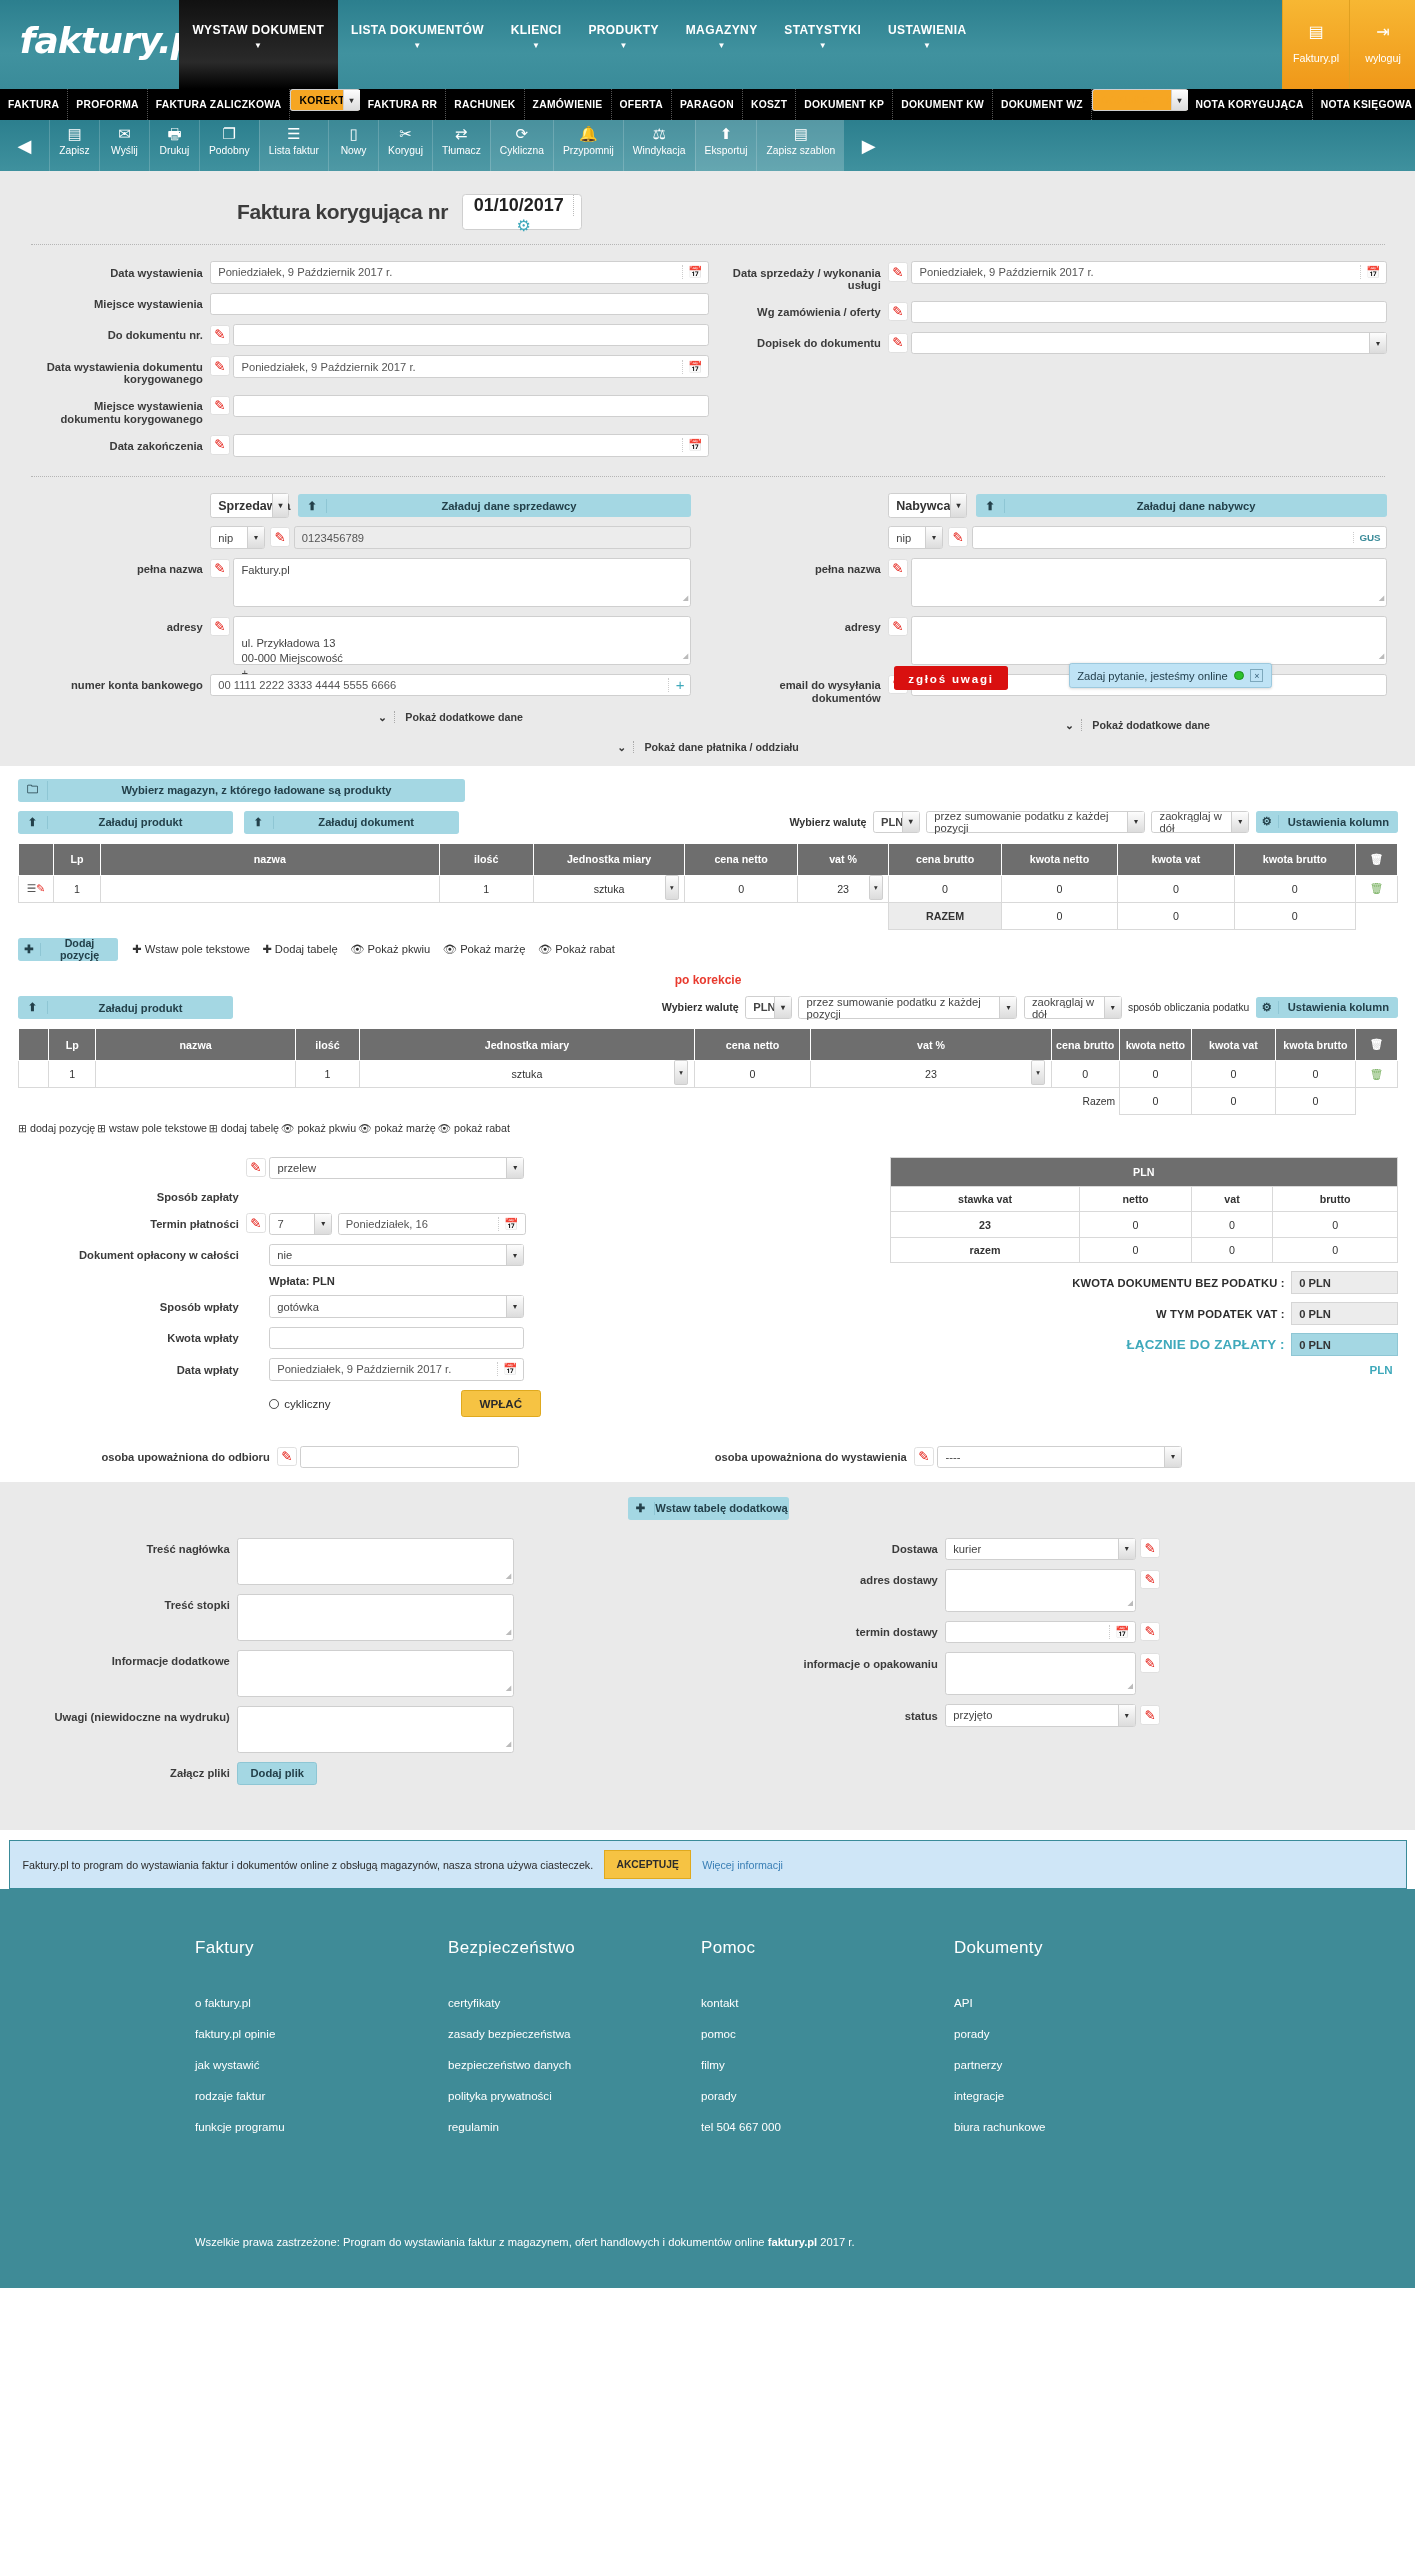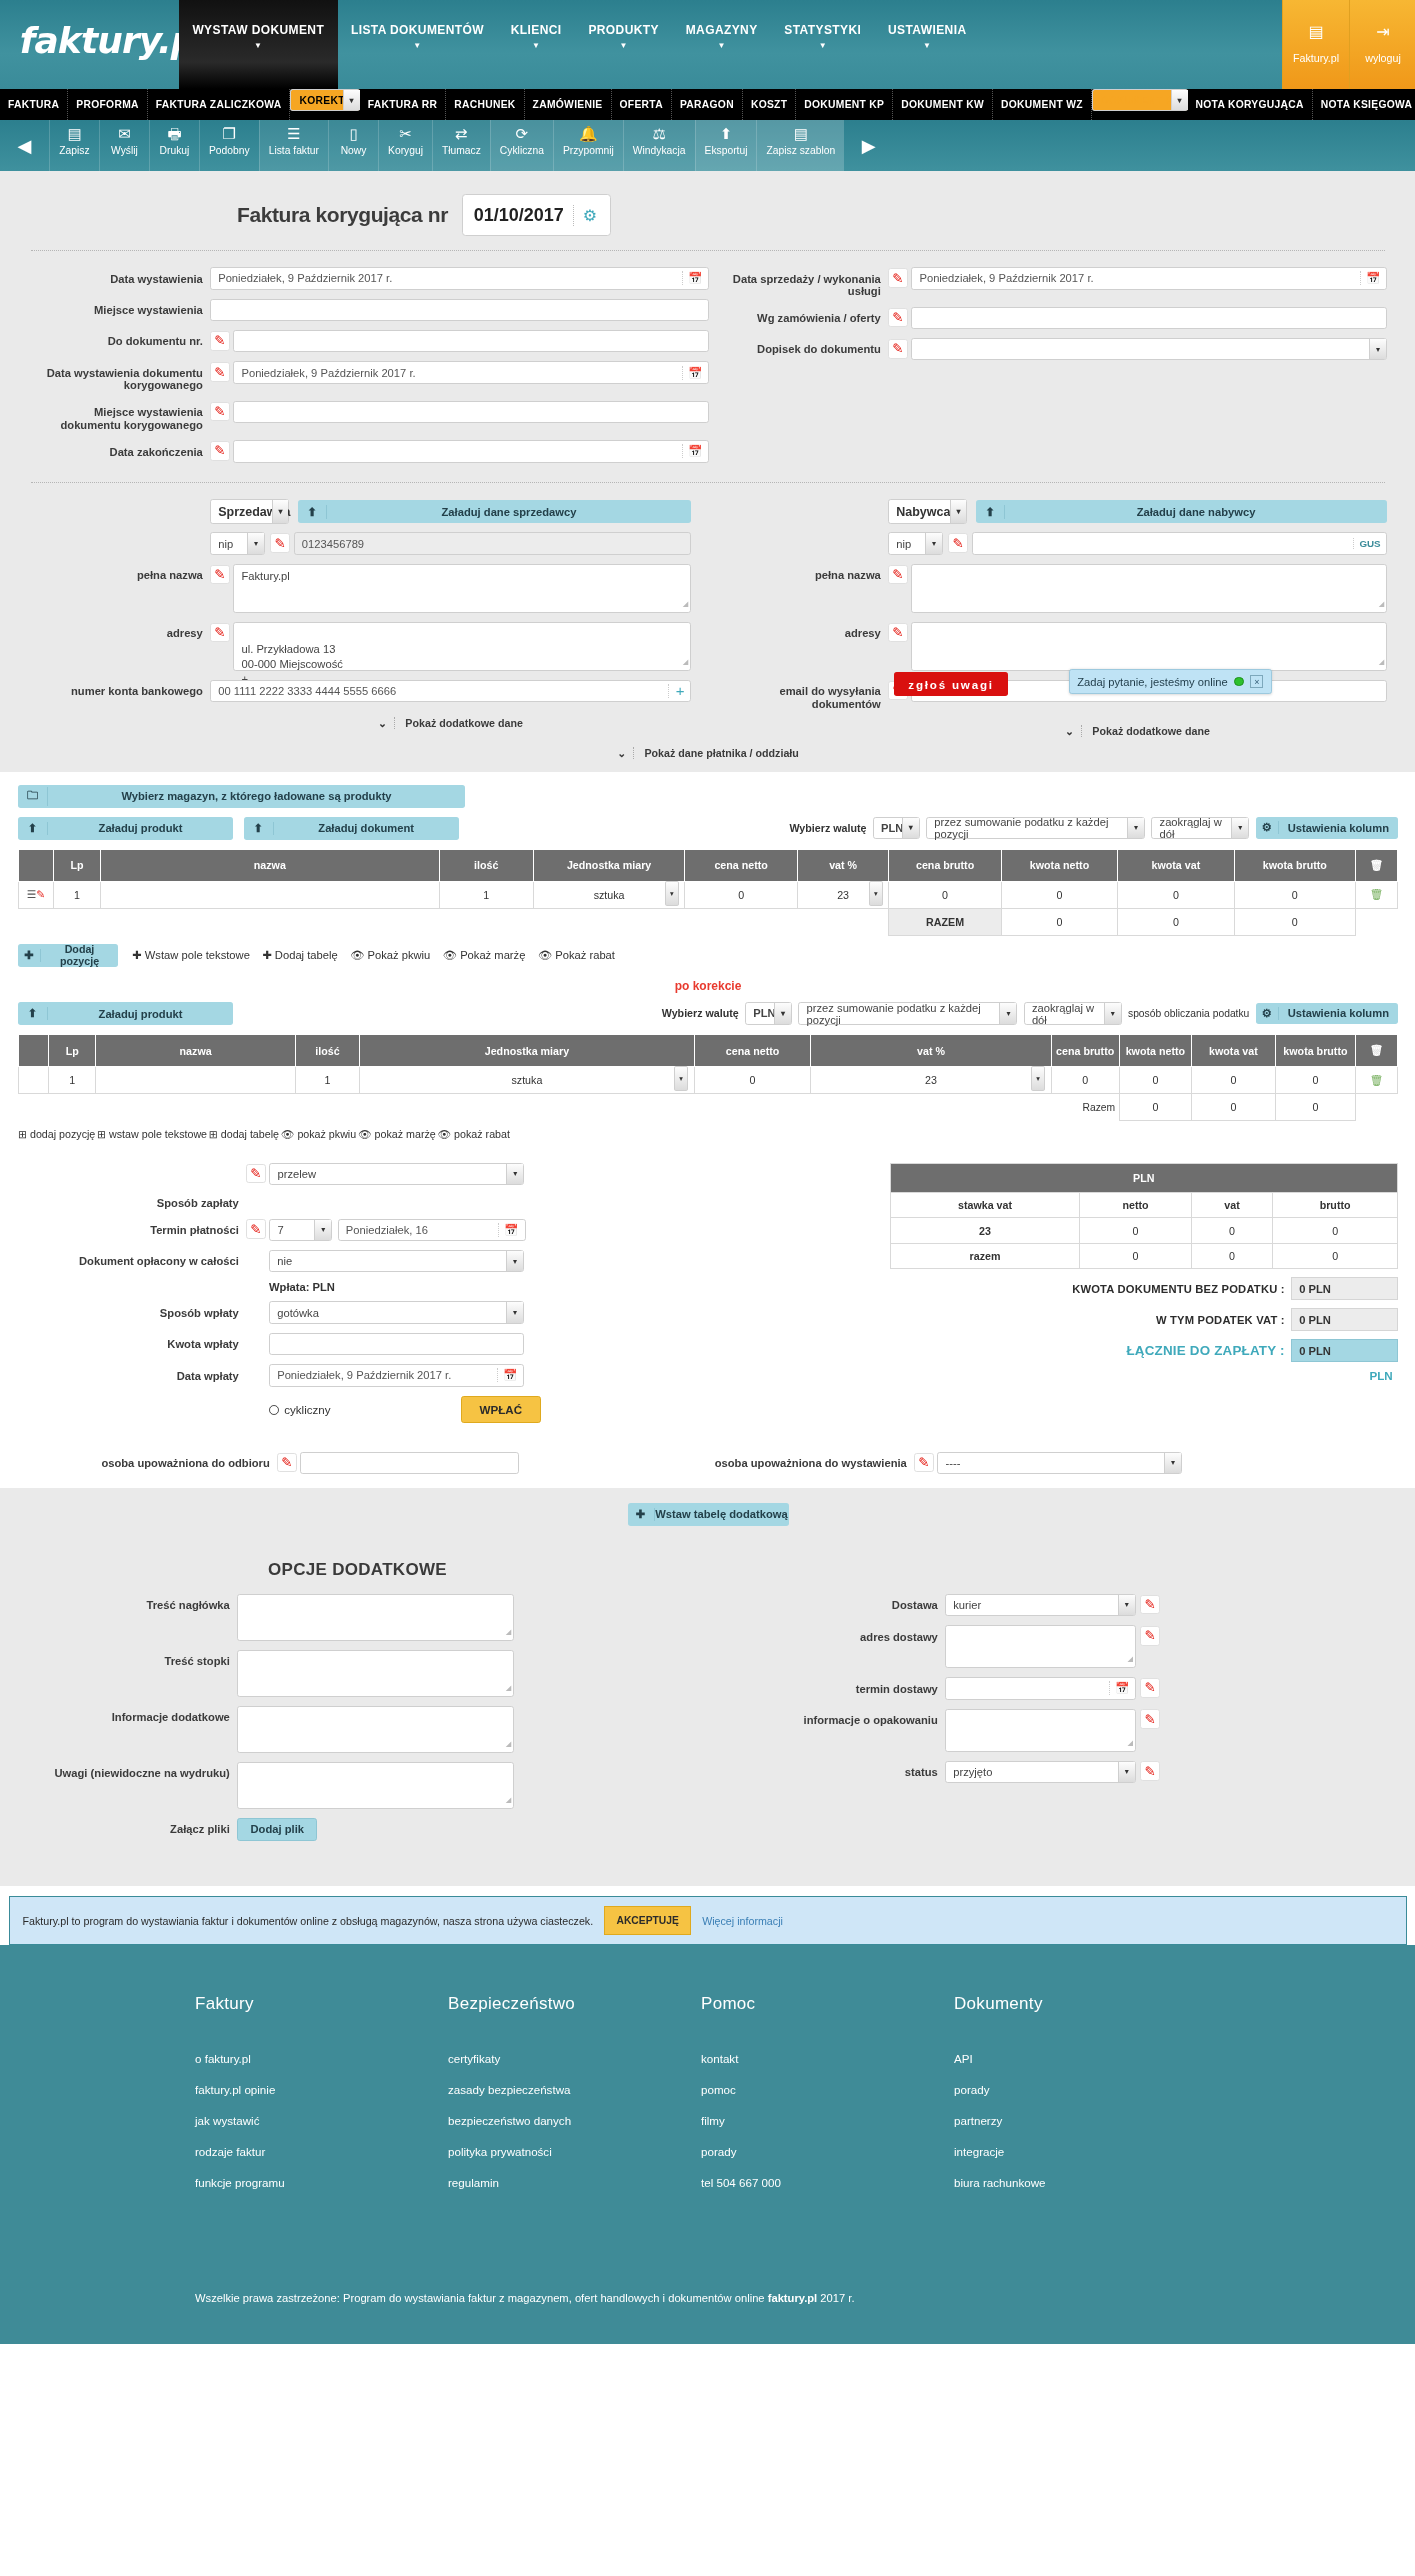--- a/index.html
+++ b/index.html
@@ -35,21 +35,21 @@
   .tbtn .ic { font-size:15px; line-height:18px; margin-bottom:1.8px; }
   .tbtn.lt { background:rgba(255,255,255,.08); }
   .tbtn.lt2 { background:rgba(255,255,255,.14); }
   .tbtn.lt3 { background:rgba(255,255,255,.2); }
   .tbspacer { flex:1; }
   
   .page { background:#eaeaea; padding:0 0 9px 0; }
   .titlewrap { padding:23px 0 14.3px 206px; border-bottom:0.9px dotted #b5b5b5; margin:0 31px; }
   .doctitle { font-size:21px; font-weight:bold; color:#3c3c3c; display:inline-block; vertical-align:middle; letter-spacing:-0.4px;}
   .numbox { display:inline-flex; align-items:center; vertical-align:middle; background:#fff; border:0.9px solid #cfcfcf; border-radius:3.6px;
-     margin-left:10.7px; height:42px; padding:0 7.2px; }
+     margin-left:10.7px; height:36px; padding:0 7.2px;flex-direction:column; }
   .numbox .nm { font-size:18px; font-weight:bold; color:#222; padding:0 9px 0 3.6px; border-right:0.9px dotted #bbb; }
   .numbox .gear { color:#3fa9bb; font-size:16px; padding:0 5.4px 0 9px; }
 
   .formgrid { display:flex; padding:16px 29px 0 31px; }
   .fcol { width:50%; }
   .frow { display:flex; align-items:flex-start; margin-bottom:9px; }
   .flbl { width:179px; text-align:right; font-weight:bold; font-size:11.2px; color:#3b3b3b; padding:5.4px 7.2px 0 0; line-height:12.5px;}
   .fctl { flex:1; display:flex; align-items:flex-start; }
   .pen { width:19.7px; height:19.7px; min-width:19.7px; border:0.9px solid #e0e0e0; background:#fff; border-radius:2.7px; color:#e41b13;
      display:flex; align-items:center; justify-content:center; font-size:13.4px; margin:0.9px 3.6px 0 0; }
@@ -819,21 +819,20 @@
   </div>
 
   <div class="greyband">
     <div class="cyanbtn" style="width:161px;">
       <span class="ib" style="width:27px;">✚</span>
       <span class="lb" style="flex:1;padding:0;">Wstaw tabelę dodatkową</span>
     </div>
   </div>
 
   <div class="opcje">
-    <div class="opcjehdr">OPCJE DODATKOWE</div>
     <div style="display:flex;">
       <div style="width:50%;">
         <div class="frow">
           <div class="flbl" style="width:206px;">Treść nagłówka</div>
           <div class="fctl" style="max-width:277px;">
               <div class="ta" style="height:47px;">
             <span></span>
             <span class="resz">◢</span></div>
             </div>
         </div>

